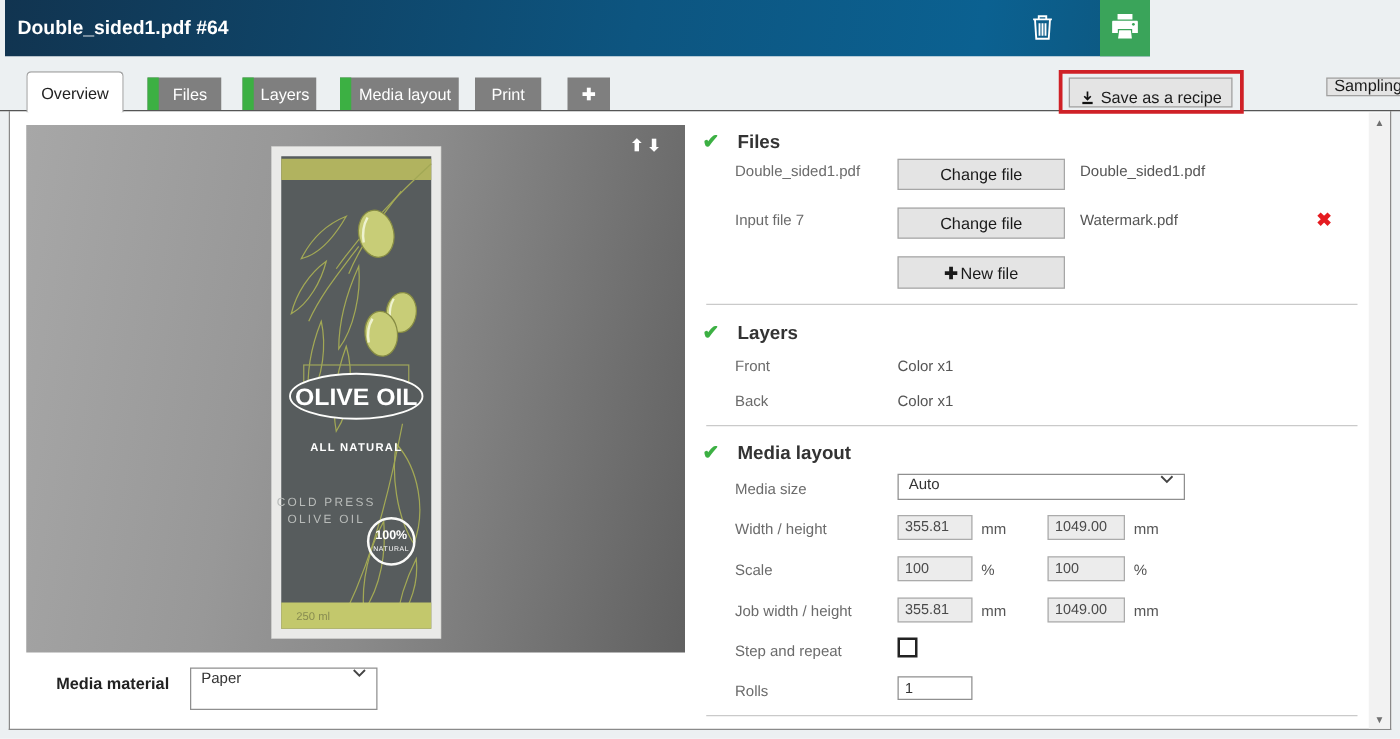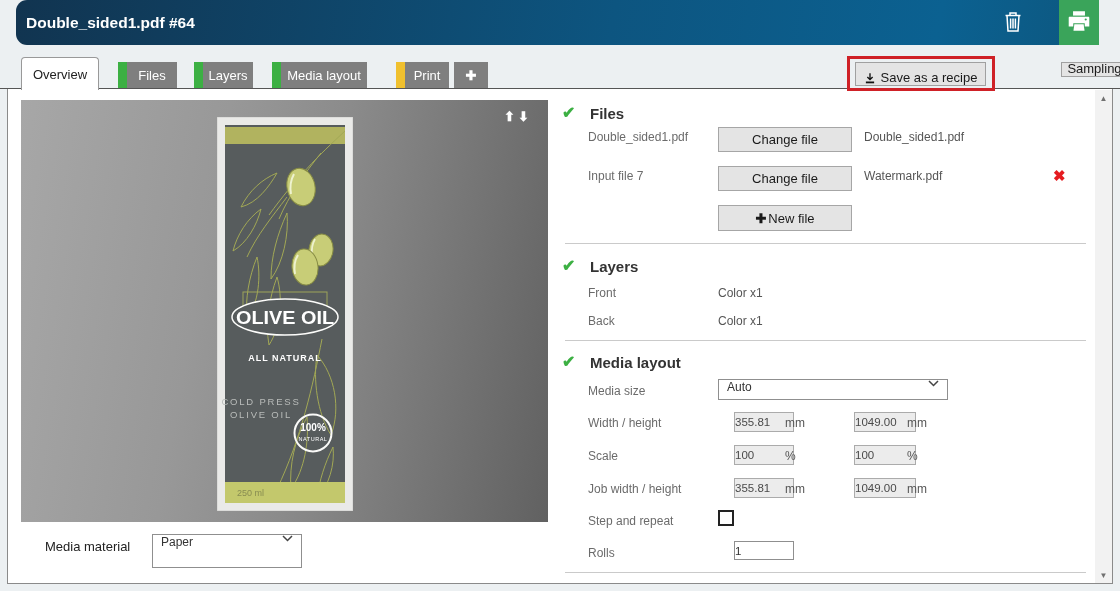--- a/index.html
+++ b/index.html
@@ -1,22 +1,22 @@
 <!DOCTYPE html>
 <html><head>
 <meta charset="utf-8">
 <style>
   * { margin:0; padding:0; box-sizing:border-box; }
   html,body { width:1120px; height:591px; }
   body { font-family:"Liberation Sans", sans-serif; background:#ecf0f2; position:relative; overflow:hidden; }
   .abs { position:absolute; }
 
   
-  .header { left:16px; top:0; width:1083px; height:45px;
-    background:linear-gradient(100deg,#113450 0%,#0d5580 55%,#0b6191 85%,#0d577f 100%);border-radius:11px; }
+  .header { left:4px; top:0; width:916px; height:45px;
+    background:linear-gradient(100deg,#113450 0%,#0d5580 55%,#0b6191 85%,#0d577f 100%); }
   .title { left:10px; top:0; height:45px; line-height:45px; color:#fff; font-size:15.5px; font-weight:bold; }
   .hdr-btn { background:transparent; border:none; cursor:pointer; }
   .printer-btn { right:0; top:0; width:40px; height:45px; background:#3aa45a; display:flex; align-items:center; justify-content:center; }
   .trash-btn { right:70px; top:7px; width:32px; height:32px; display:flex; align-items:center; justify-content:center; }
 
   
   .tabline { left:0; top:88px; width:1120px; height:1px; background:#555; z-index:1; }
   .tab-active { left:21px; top:57px; width:78px; height:33px; background:#fff; border:1px solid #999;
     border-bottom:none; border-radius:4px 4px 0 0; z-index:2; font-size:13px; color:#222;
     display:flex; align-items:center; justify-content:center; }
@@ -43,22 +43,22 @@
   
   .check { color:#3cb043; font-size:16px; font-weight:bold; }
   .sect-title { font-size:15px; font-weight:600; color:#333; }
   .flabel { font-size:12px; color:#6b6b6b; }
   .fvalue { font-size:12px; color:#555; }
   .unit { font-size:12px; color:#555; }
   .btn { background:#e4e4e4; border:1px solid #a6a6a6; font-size:13px; color:#1a1a1a; cursor:pointer;
     display:flex; align-items:center; justify-content:center; gap:2px; font-family:"Liberation Sans", sans-serif; }
   .remove-x { color:#e51b20; font-size:15px; font-weight:bold; cursor:pointer; }
   .divider { height:1px; background:#cacaca; }
-  .txt { border:1px solid #ababab; background:#ececec; font-size:11.5px; color:#4a4a4a; padding:0 0;
-    font-family:"Liberation Sans", sans-serif;margin-left:16px; }
+  .txt { border:1px solid #ababab; background:#ececec; font-size:11.5px; color:#4a4a4a; padding:0 5px;
+    font-family:"Liberation Sans", sans-serif; }
   .txt.en { background:#fff; border-color:#8f8f8f; color:#333; }
   .sel { background:#fff; border:1px solid #8f8f8f; font-size:12px; color:#333; display:flex;
     align-items:flex-start; padding:0 8px; justify-content:space-between; cursor:pointer; }
   .chk { background:#fff; border:2px solid #222; cursor:pointer; }
 
   
   .sb { left:1095px; top:90px; width:17px; height:493px; background:#f2f2f2; z-index:2; }
   .sb-arrow { width:17px; height:16px; display:flex; align-items:center; justify-content:center;
     color:#707070; font-size:8px; cursor:pointer; }
   .sb-thumb { position:absolute; left:1px; top:18px; width:15px; height:361px; background:#c2c2c2; cursor:pointer; }
@@ -103,21 +103,21 @@
   <span class="tlbl">Files</span>
 </div>
 <div class="abs tab" style="left:194px;width:59px;">
   <span class="stripe stripe-green"></span>
   <span class="tlbl">Layers</span>
 </div>
 <div class="abs tab" style="left:272px;width:95px;">
   <span class="stripe stripe-green"></span>
   <span class="tlbl">Media layout</span>
 </div>
-<div class="abs tab" style="left:396px;width:53px;">
+<div class="abs tab" style="left:380px;width:53px;flex-direction:column;">
   <span class="stripe stripe-yellow"></span>
   <span class="tlbl">Print</span>
 </div>
 <div class="abs tab" style="left:454px;width:34px;">
   <span class="tlbl" style="font-weight:bold;">✚</span>
 </div>
 
 <div class="abs red-outline"></div>
 <button class="abs toolbar-btn" style="left:855px;top:62px;width:131px;height:24px;">
   <span style="display:flex;">
@@ -171,21 +171,21 @@
     <text x="44" y="288" text-anchor="middle" fill="#b9bcba" font-size="9.5" letter-spacing="1.8">COLD PRESS</text>
     <text x="44" y="301" text-anchor="middle" fill="#b9bcba" font-size="9.5" letter-spacing="1.8">OLIVE OIL</text>
     <circle cx="96" cy="316" r="18.5" fill="none" stroke="#fafaf8" stroke-width="2"></circle>
     <text x="96" y="314" text-anchor="middle" fill="#ffffff" font-size="10" font-weight="bold">100%</text>
     <text x="96" y="324" text-anchor="middle" fill="#ffffff" font-size="5.5" letter-spacing="0.5">NATURAL</text>
     <rect x="8" y="365" width="120" height="21" fill="#c3c86c"></rect>
     <text x="20" y="379" fill="#888c51" font-size="9">250 ml</text>
   </svg>
 </div>
 
-<div class="abs" style="left:45px;top:539px;font-size:13px;color:#222;">Media material</div>
+<div class="abs" style="left:45px;top:539px;font-size:13px;color:#222;font-weight:bold;">Media material</div>
 <div class="abs sel" style="left:152px;top:534px;width:150px;height:34px;">
   <span>Paper</span>
   <span style="display:flex;">
     <svg width="11" height="7" viewBox="0 0 11 7">
         <path d="M1 1l4.5 4.5L10 1" stroke="#444" stroke-width="1.5" fill="none"></path>
       </svg>
   </span>
 </div>
 
 <span class="abs check" style="left:562px;top:103px;">✔</span>

